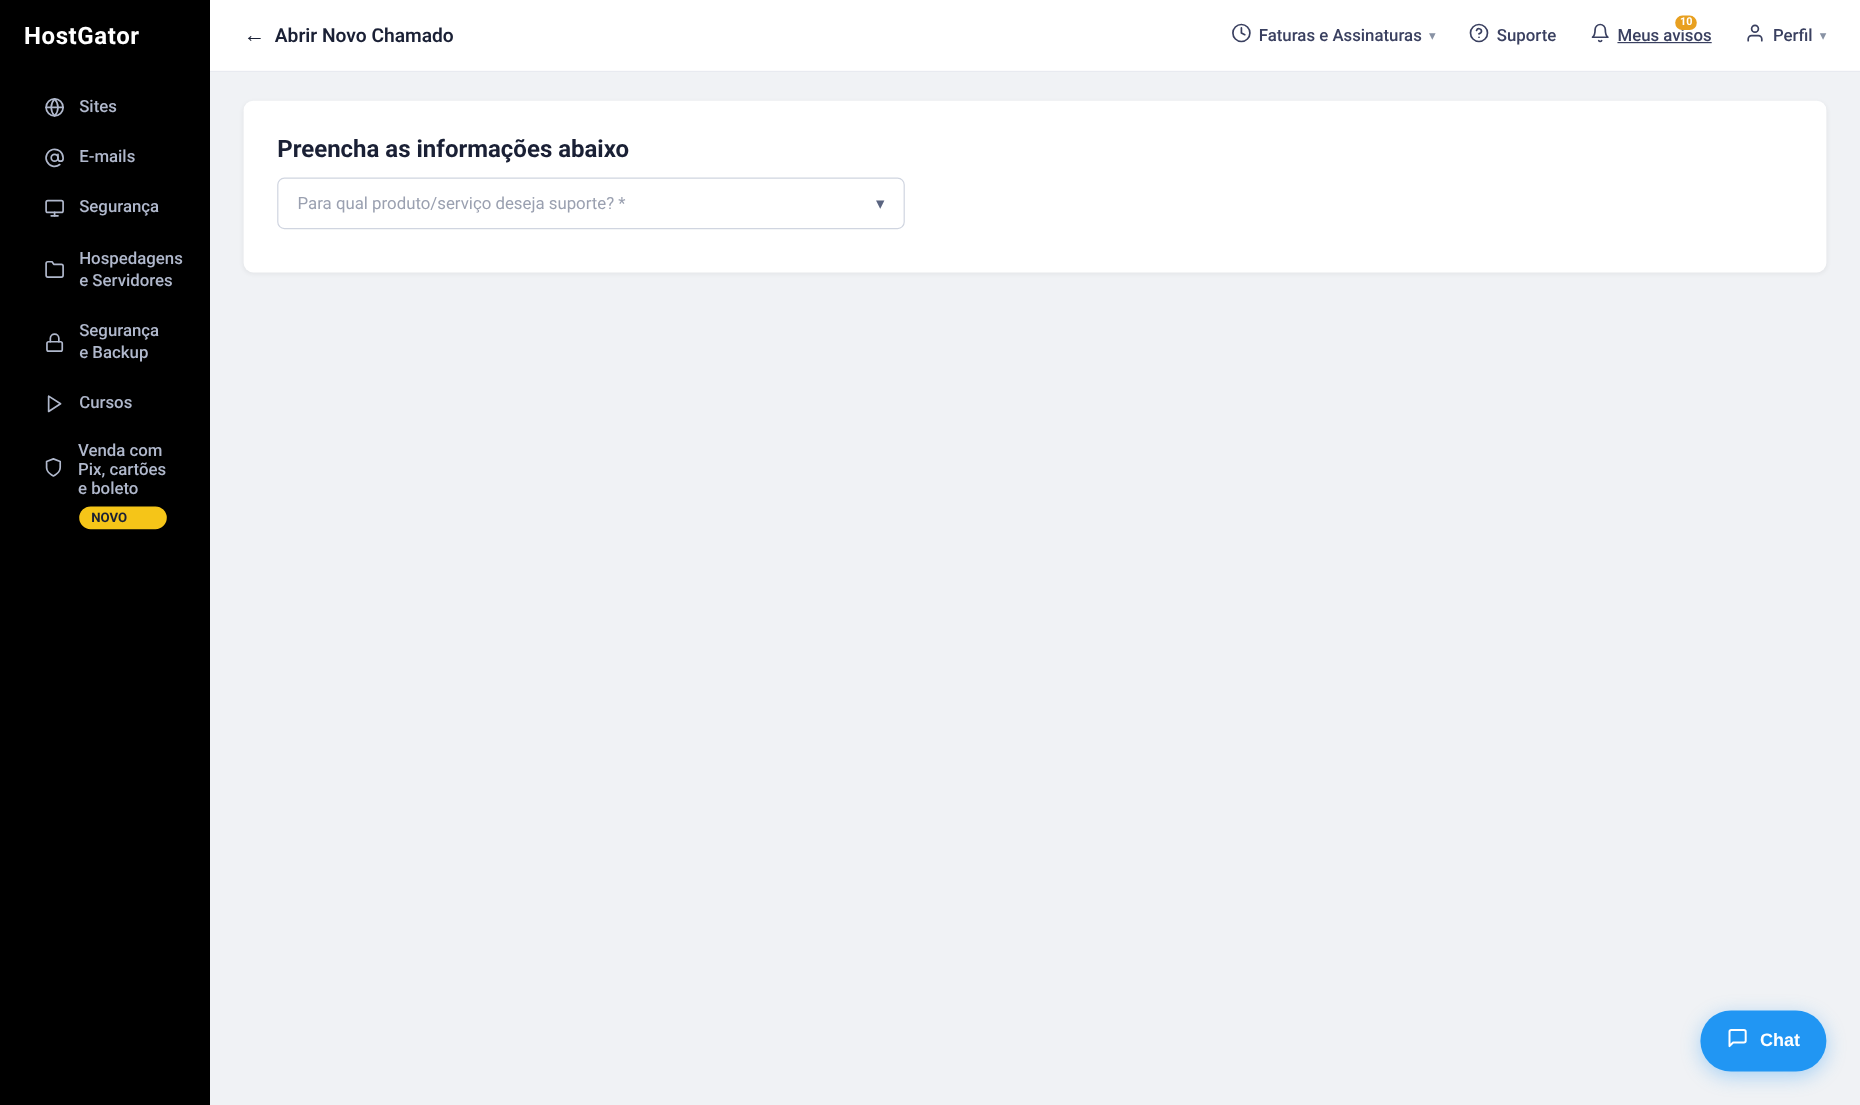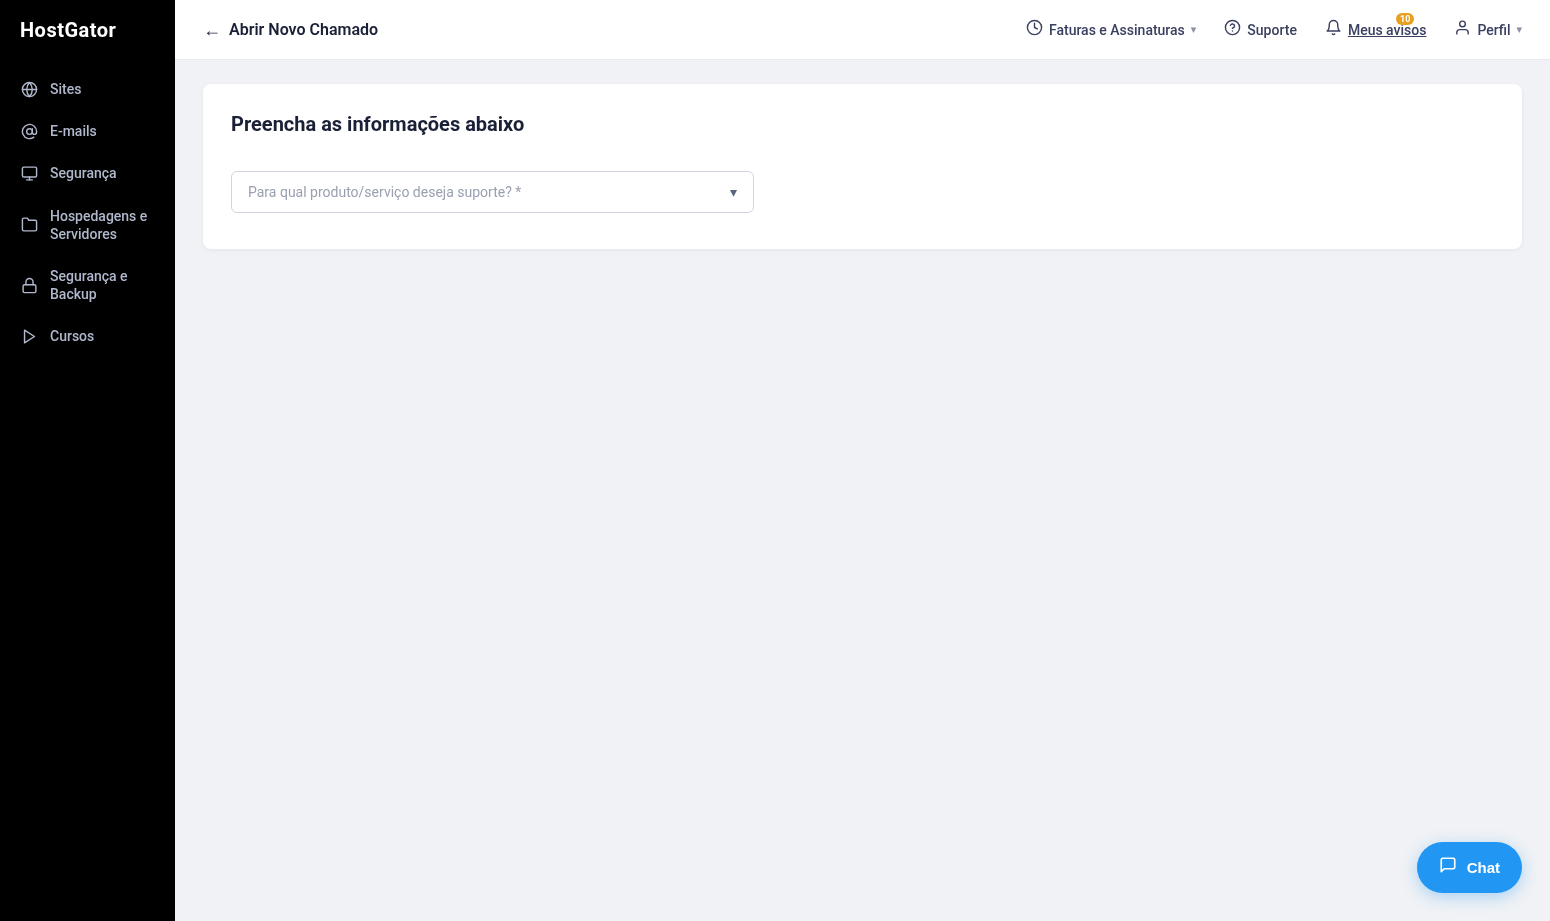--- a/index.html
+++ b/index.html
@@ -21,21 +21,21 @@
       font-size: 20px;
       font-weight: 700;
       color: #fff;
       letter-spacing: 0.5px;
     }
     .sidebar-logo span.host { color: #fff; }
 
     .sidebar-nav {
       display: flex;
       flex-direction: column;
-      padding: 8px 0;
+      padding: 8px 16px;
     }
     .sidebar-item {
       display: flex;
       align-items: center;
       gap: 12px;
       padding: 12px 20px;
       cursor: pointer;
       color: #b0b8cc;
       font-size: 14px;
       font-weight: 500;
@@ -144,21 +144,21 @@
     .form-card {
       background: #fff;
       border-radius: 8px;
       padding: 28px 28px 36px;
       box-shadow: 0 1px 4px rgba(0,0,0,0.06);
     }
     .form-title {
       font-size: 20px;
       font-weight: 700;
       color: #1a2035;
-      margin-bottom: 35px;
+      margin-bottom: 12px;
     }
     .dropdown-field {
       display: flex;
       align-items: center;
       justify-content: space-between;
       border: 1.5px solid #d0d5e0;
       border-radius: 6px;
       padding: 12px 16px;
       width: 523px;
       cursor: pointer;
@@ -248,20 +248,31 @@
       <span>Segurança e Backup</span>
     </div>
     <div class="sidebar-item">
       <span class="icon">
         <svg width="17" height="17" viewBox="0 0 24 24" fill="none" stroke="#b0b8cc" stroke-width="2" stroke-linecap="round" stroke-linejoin="round">
             <polygon points="5 3 19 12 5 21 5 3"></polygon>
           </svg>
       </span>
       <span>Cursos</span>
     </div>
+    <div class="sidebar-item-new">
+      <div class="item-top">
+        <span class="icon">
+          <svg width="17" height="17" viewBox="0 0 24 24" fill="none" stroke="#b0b8cc" stroke-width="2" stroke-linecap="round" stroke-linejoin="round">
+              <path d="M12 22s8-4 8-10V5l-8-3-8 3v7c0 6 8 10 8 10z"></path>
+            </svg>
+        </span>
+        <span>Venda com Pix, cartões e boleto</span>
+      </div>
+      <span class="badge-novo">NOVO</span>
+    </div>
   </nav>
 </aside>
 
 <div class="main">
 
   <header class="header">
     <div class="header-back">
       <span class="arrow">←</span>
       <span>Abrir Novo Chamado</span>
     </div>

